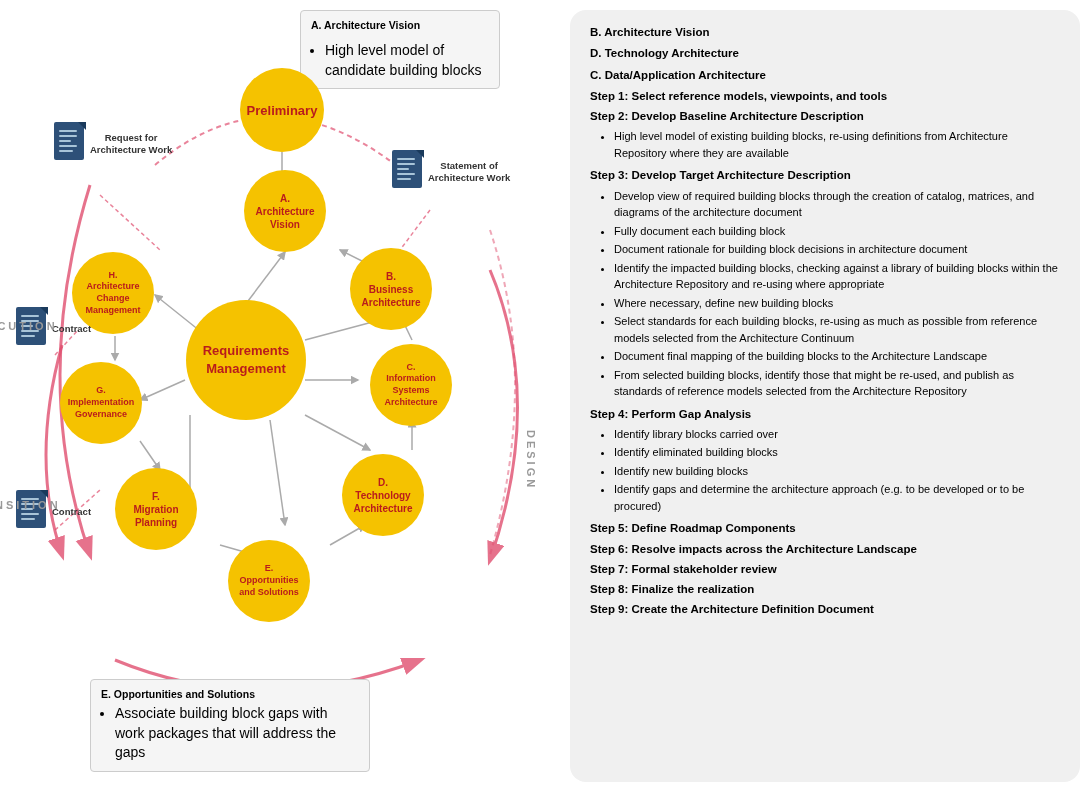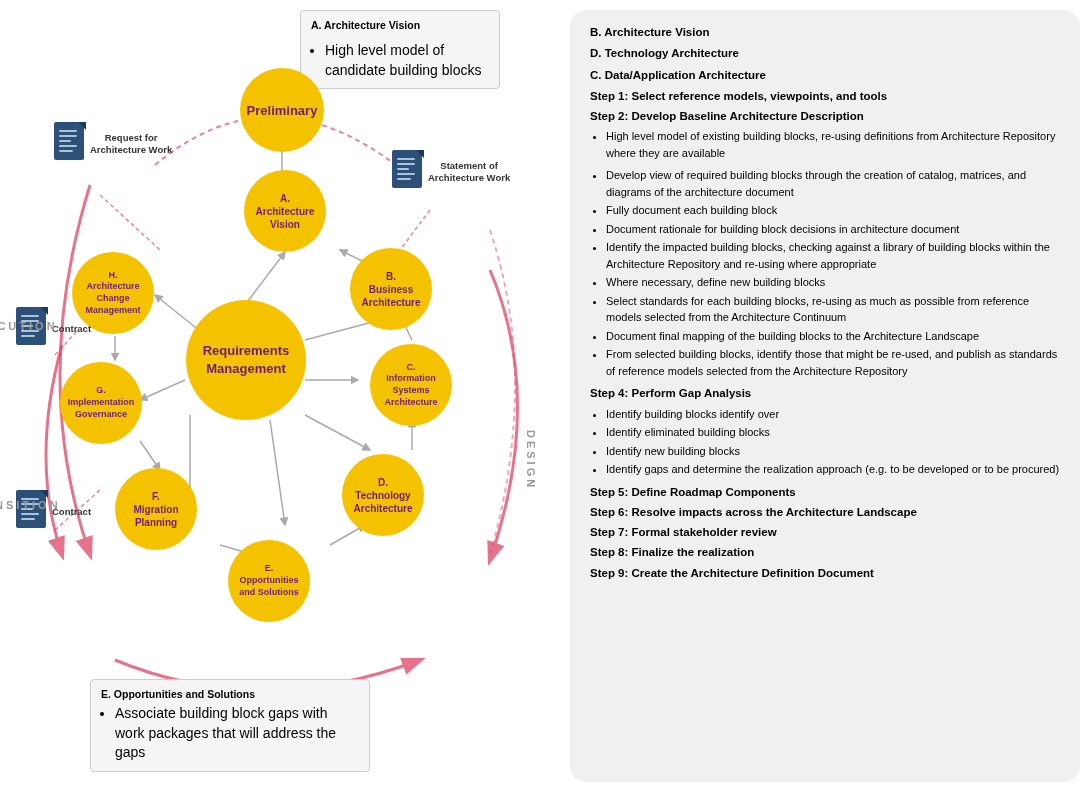--- a/index.html
+++ b/index.html
@@ -32,21 +32,21 @@
       margin: 10px 10px 10px 0;
       overflow-y: auto;
     }
     .right-panel p {
       margin-bottom: 4px;
       font-size: 11.5px;
       line-height: 1.5;
     }
     .right-panel .bold { font-weight: bold; }
     .right-panel .step-title { font-weight: bold; margin-top: 0; margin-bottom: 3px; }
-    .right-panel ul { margin-left: 16px; margin-bottom: 6px; }
+    .right-panel ul { margin-left: 24px; margin-bottom: 6px; }
     .right-panel ul li { font-size: 11px; line-height: 1.5; margin-bottom: 2px; }
 
     
     .diagram-svg {
       position: absolute;
       top: 0; left: 0;
       width: 570px;
       height: 792px;
     }
 
@@ -85,21 +85,21 @@
     
     .circle-node {
       position: absolute;
       border-radius: 50%;
       display: flex;
       flex-direction: column;
       align-items: center;
       justify-content: center;
       text-align: center;
       font-weight: bold;
-      color: #701a75;
+      color: #b91c1c;
     }
     .circle-gold {
       background: #F5C200;
     }
     .circle-medium {
       width: 82px;
       height: 82px;
       font-size: 10px;
     }
     .circle-prelim {
@@ -324,37 +324,38 @@
     <p class="bold">D. Technology Architecture</p>
     <p class="bold">C. Data/Application Architecture</p>
 
     <p class="step-title">Step 1: Select reference models, viewpoints, and tools</p>
 
     <p class="step-title">Step 2: Develop Baseline Architecture Description</p>
     <ul>
       <li>High level model of existing building blocks, re-using definitions from Architecture Repository where they are available</li>
     </ul>
 
+    <p class="step-title">Step 3: Develop Target Architecture Description</p>
     <ul>
       <li>Develop view of required building blocks through the creation of catalog, matrices, and diagrams of the architecture document</li>
       <li>Fully document each building block</li>
       <li>Document rationale for building block decisions in architecture document</li>
       <li>Identify the impacted building blocks, checking against a library of building blocks within the Architecture Repository and re-using where appropriate</li>
       <li>Where necessary, define new building blocks</li>
       <li>Select standards for each building blocks, re-using as much as possible from reference models selected from the Architecture Continuum</li>
       <li>Document final mapping of the building blocks to the Architecture Landscape</li>
       <li>From selected building blocks, identify those that might be re-used, and publish as standards of reference models selected from the Architecture Repository</li>
     </ul>
 
     <p class="step-title">Step 4: Perform Gap Analysis</p>
     <ul>
-      <li>Identify building blocks identify over</li>
+      <li>Identify library blocks carried over</li>
       <li>Identify eliminated building blocks</li>
       <li>Identify new building blocks</li>
-      <li>Identify gaps and determine the realization approach (e.g. to be developed or to be procured)</li>
+      <li>Identify gaps and determine the architecture approach (e.g. to be developed or to be procured)</li>
     </ul>
 
     <p class="step-title">Step 5: Define Roadmap Components</p>
     <p class="step-title">Step 6: Resolve impacts across the Architecture Landscape</p>
     <p class="step-title">Step 7: Formal stakeholder review</p>
     <p class="step-title">Step 8: Finalize the realization</p>
     <p class="step-title">Step 9: Create the Architecture Definition Document</p>
   </div>
 </div>
 

